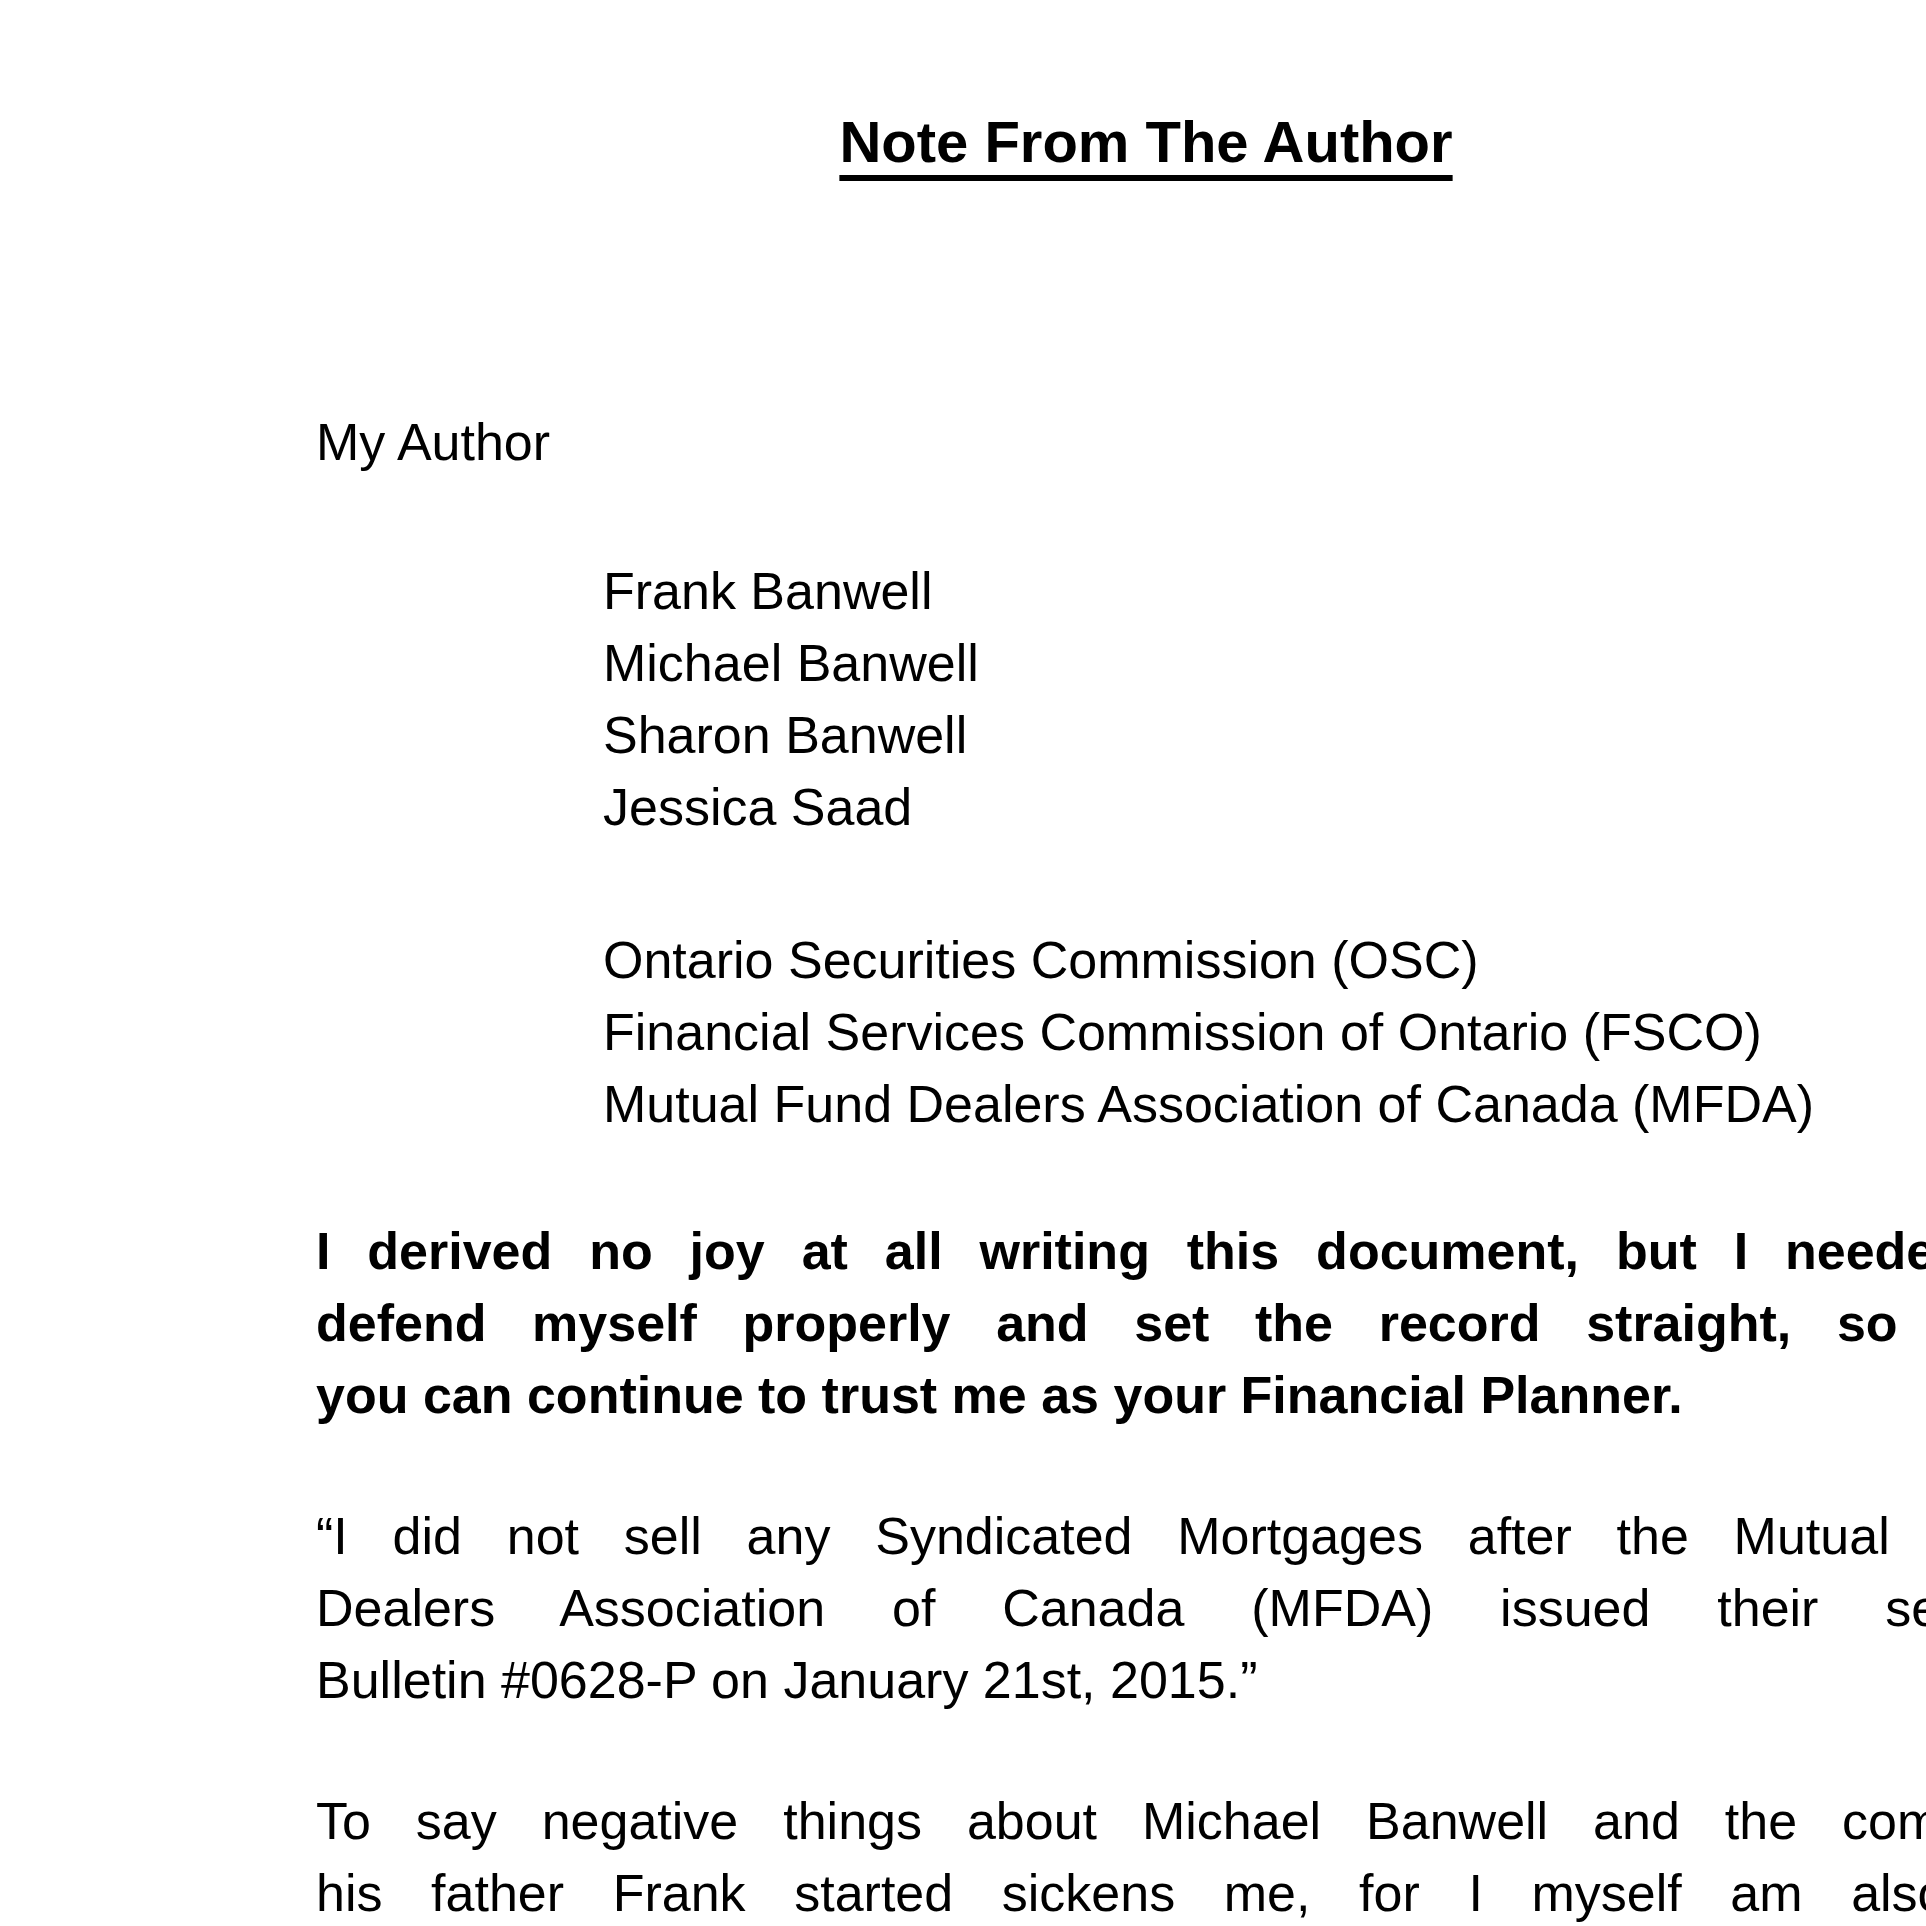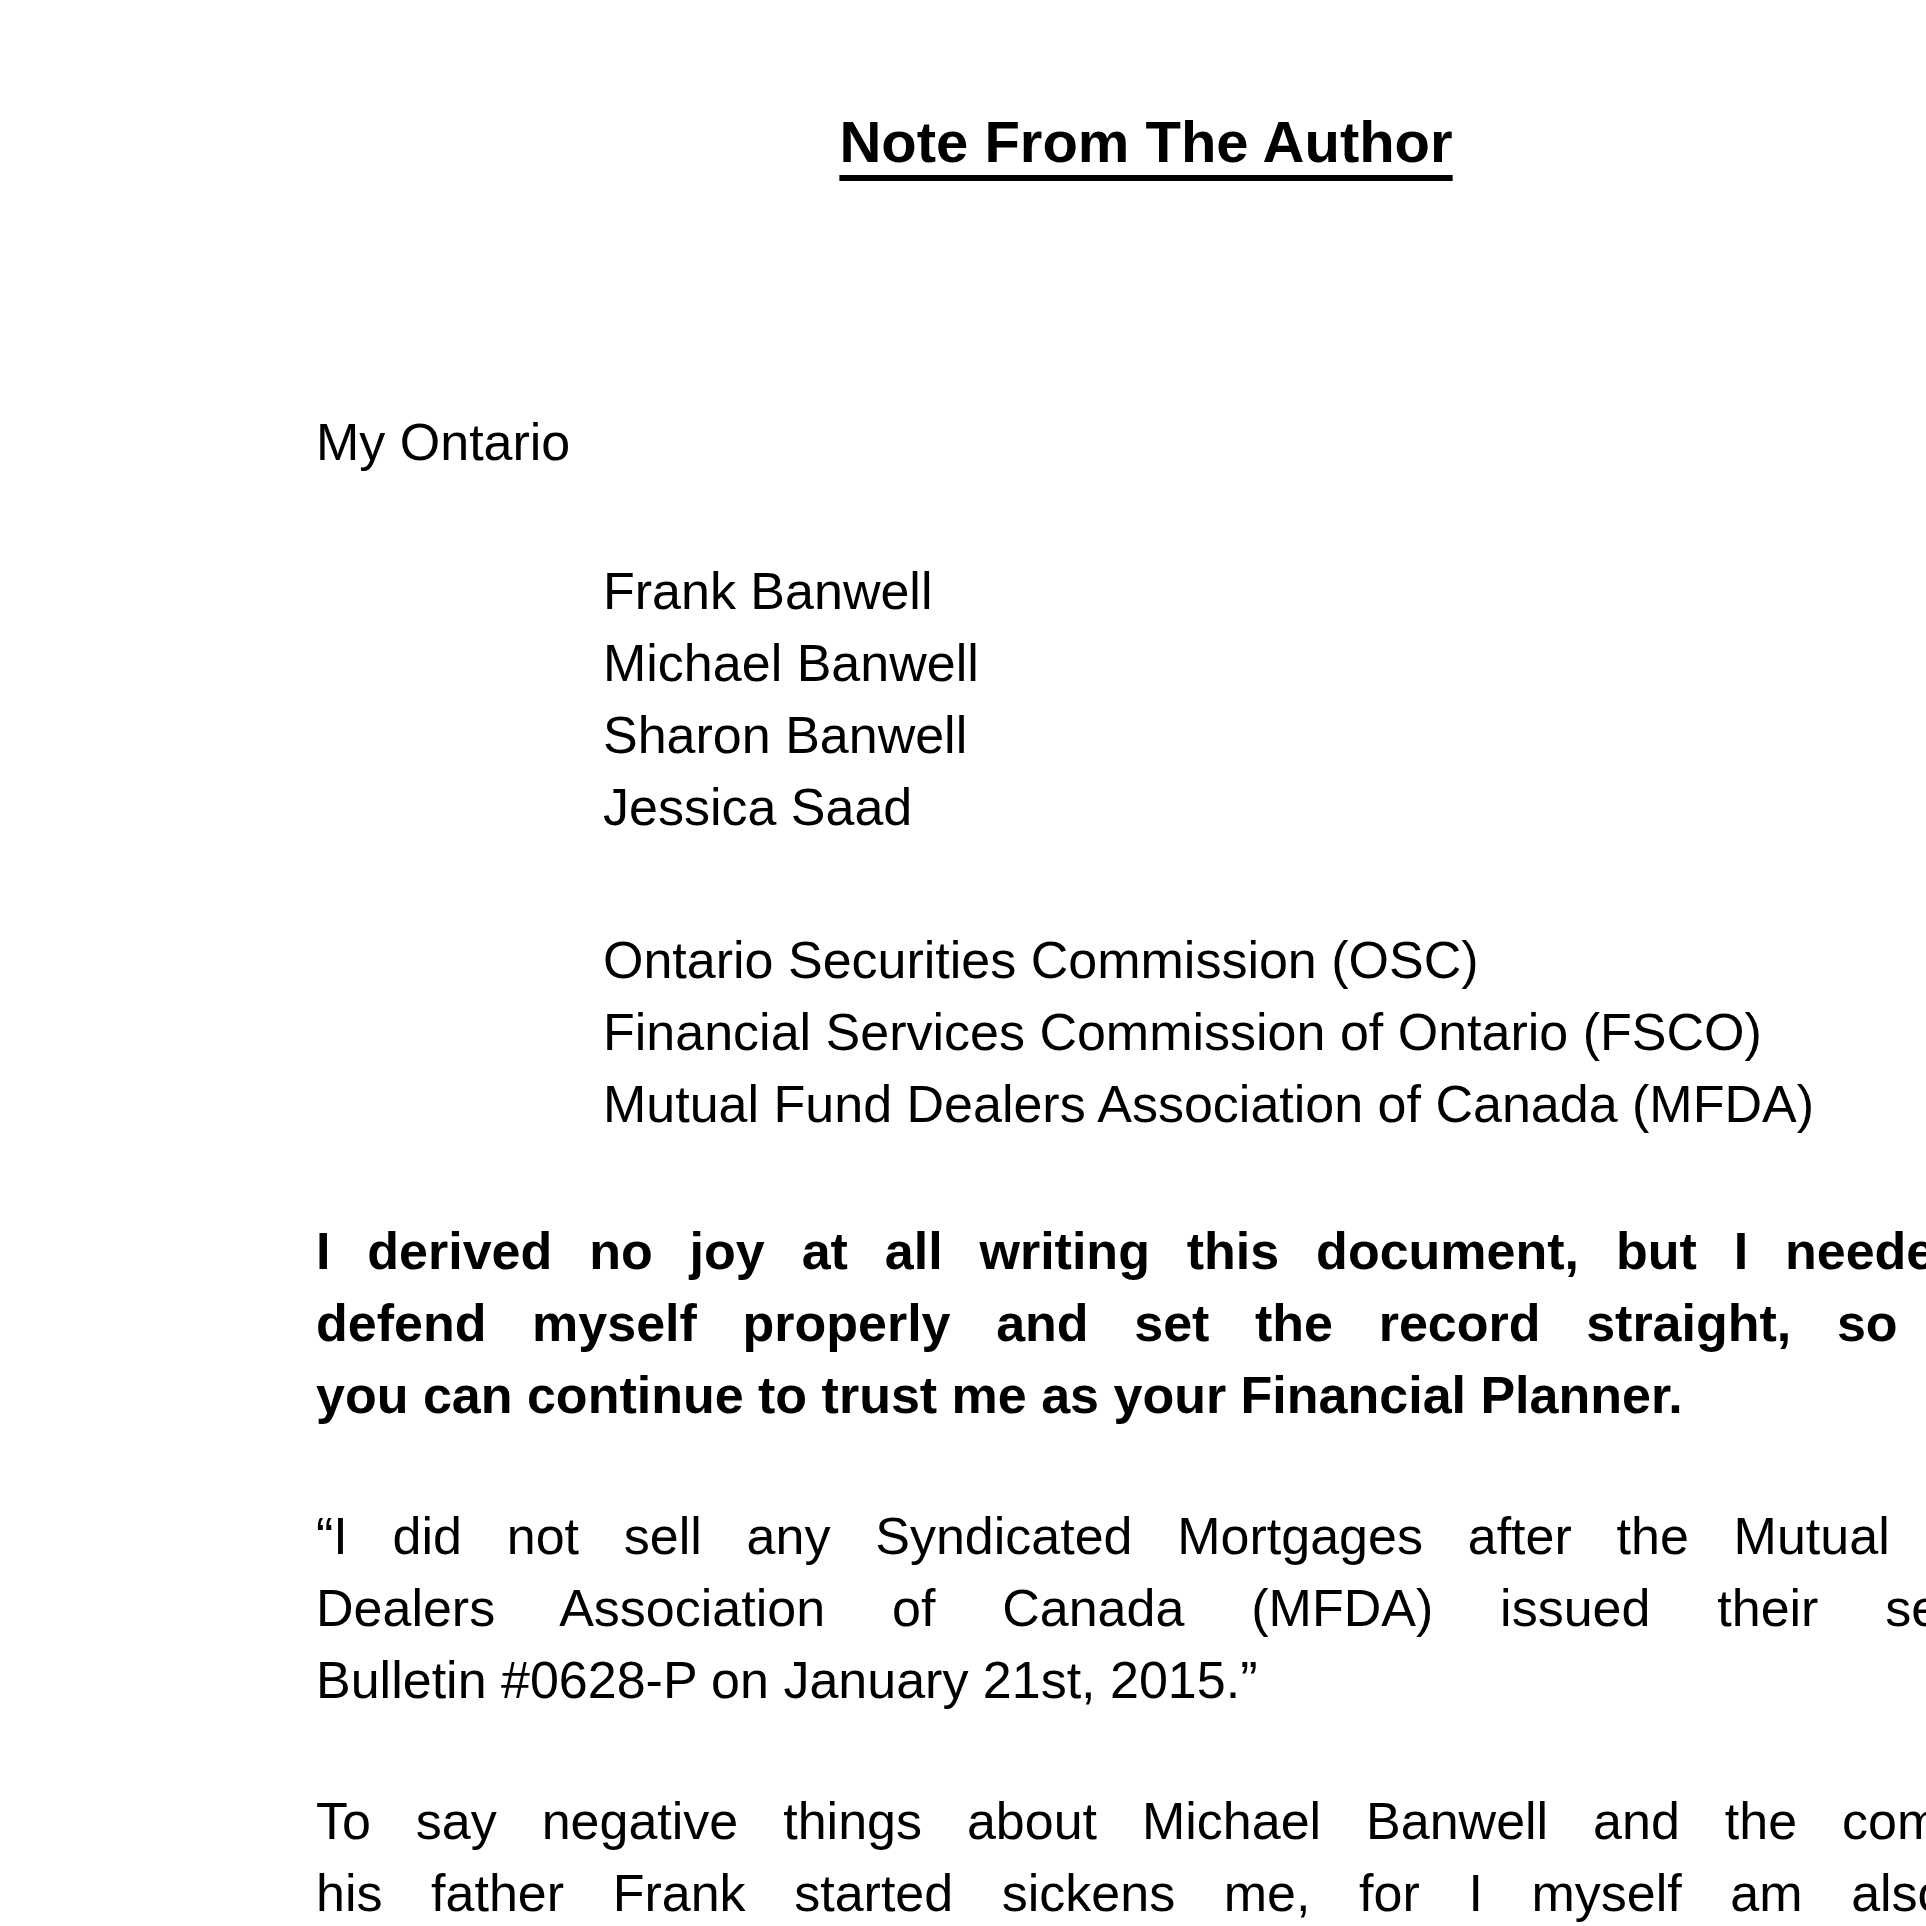--- a/index.html
+++ b/index.html
@@ -63,21 +63,21 @@
 
 <div class="page">
 
   <div class="title-wrap">
     <span class="title-text">Note From The Author</span>
   </div>
 
   <div class="content body-text">
 
     <div class="to-row">
-      <span>My Ontario</span>
+      <span>My Author</span>
     </div>
 
     <div class="indent-block names-block">
       <div>Frank Banwell</div>
       <div>Michael Banwell</div>
       <div>Sharon Banwell</div>
       <div>Jessica Saad</div>
     </div>
 
     <div class="indent-block orgs-block">

